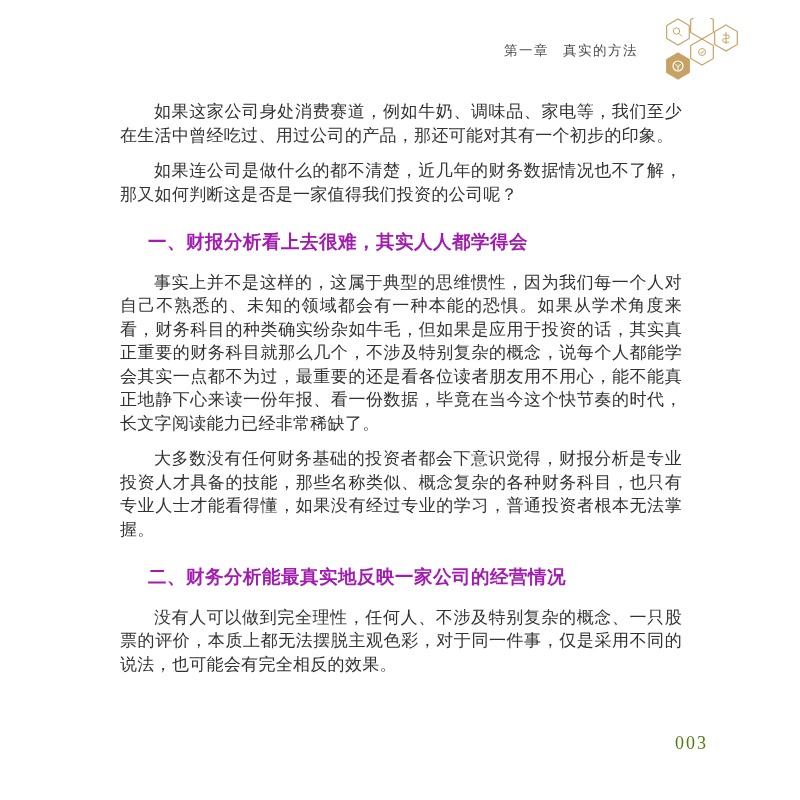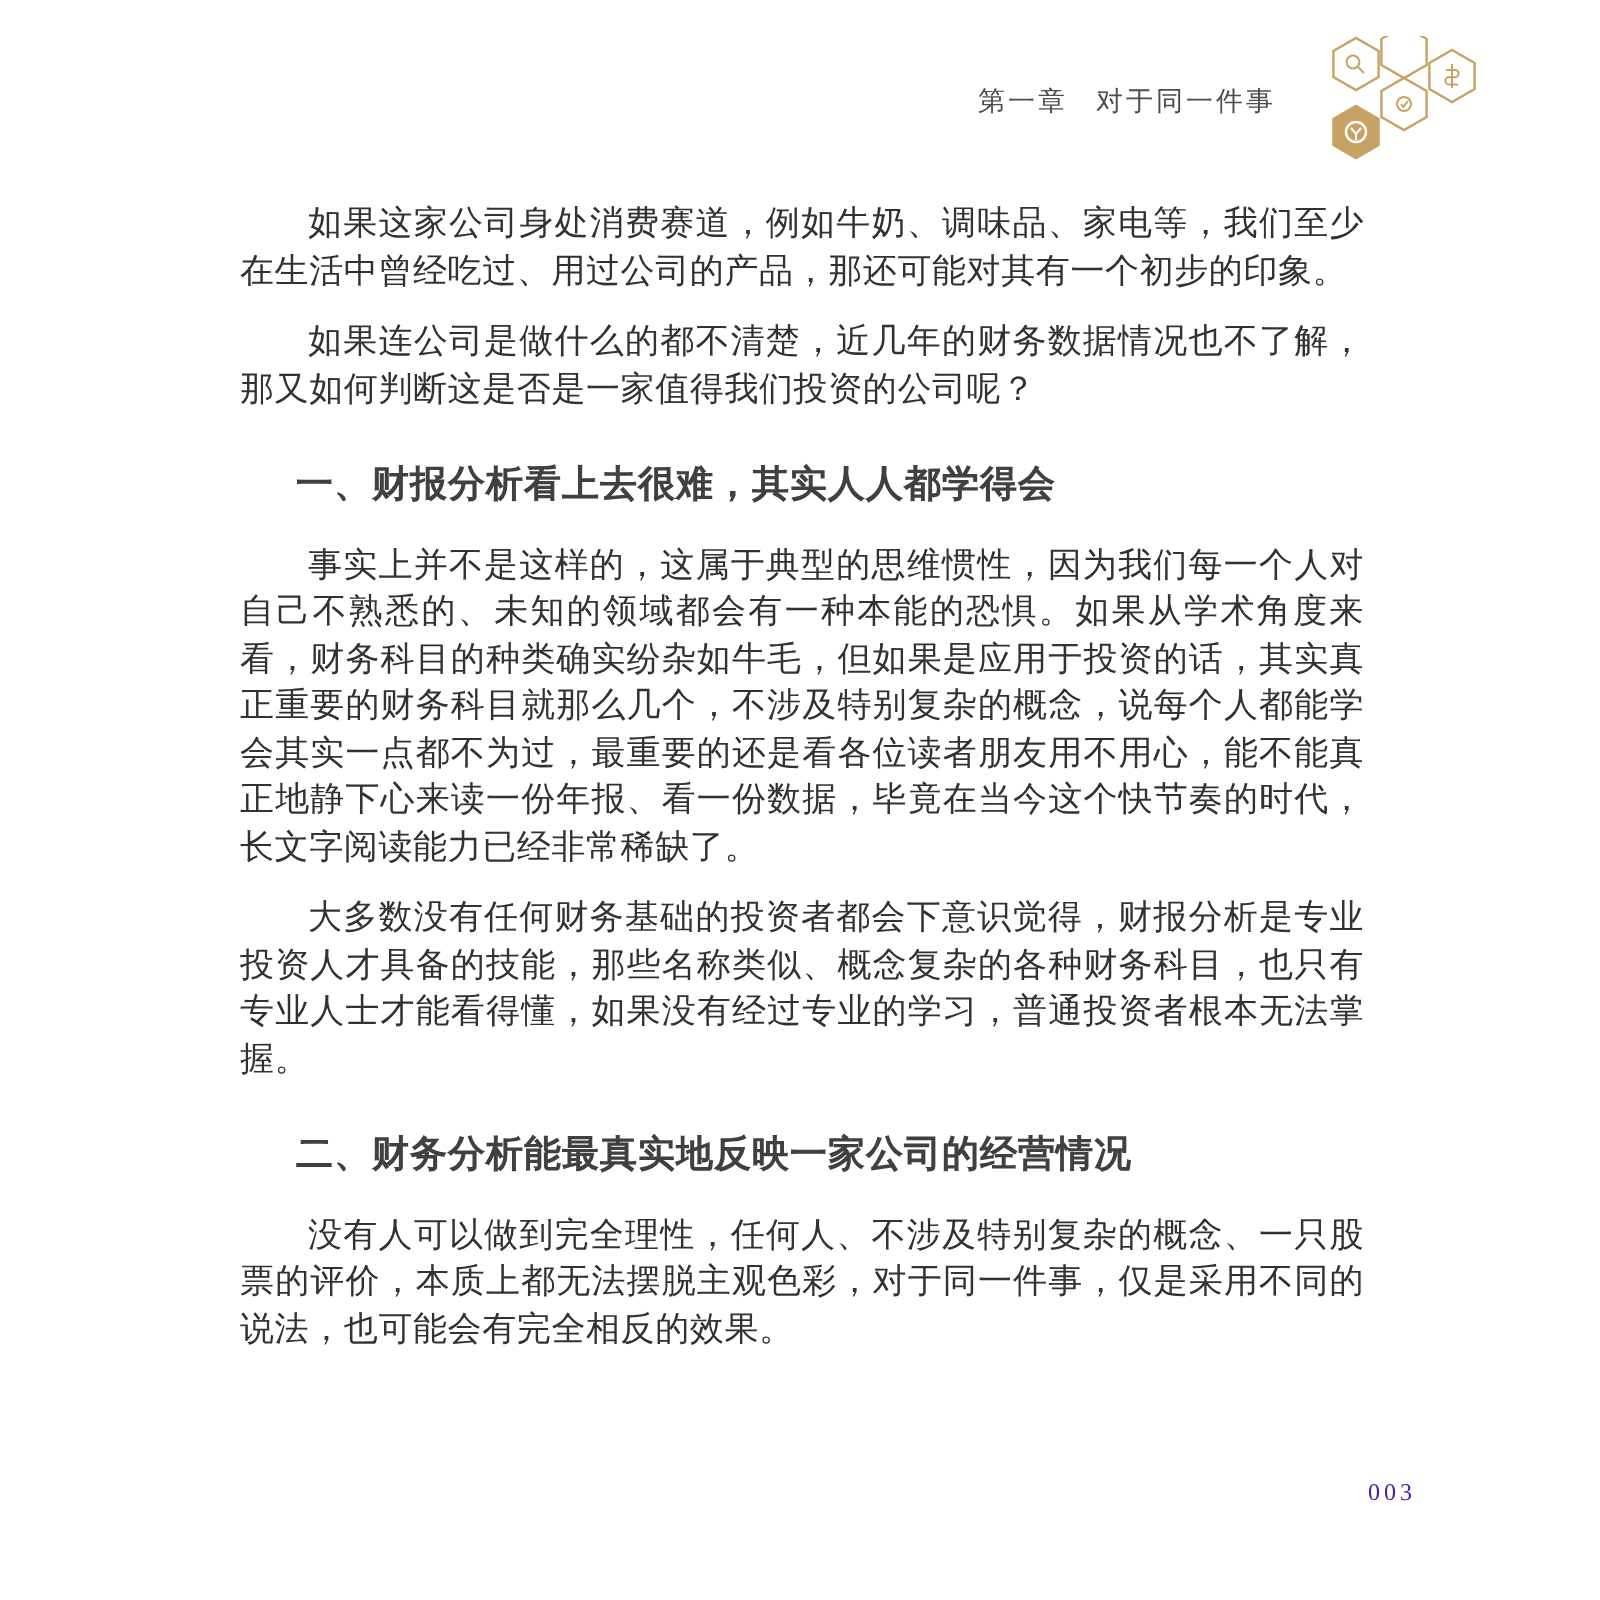--- a/index.html
+++ b/index.html
@@ -38,44 +38,44 @@
     line-height: 23.5px;
     letter-spacing: 0.3px;
     text-align: justify;
   }
   .content p {
     margin: 12px;
     text-indent: 2em;
   }
   .section-heading {
     font-family: "Liberation Sans", "DejaVu Sans", sans-serif;
-    color: #404040;
+    color: #a21caf;
     font-size: 18.5px;
     font-weight: bold;
     margin: 24px 0 17px 0;
     padding-left: 40px;
     text-indent: 0;
     letter-spacing: 0.5px;
   }
   .page-number {
     position: absolute;
     bottom: 46px;
     right: 92px;
-    font-size: 12px;
+    font-size: 18px;
     letter-spacing: 2px;
-    color: #4c1d95;
+    color: #4d7c0f;
   }
 </style>
 </head>
 <body>
 
 <div class="page">
 
   <div class="running-header">
-    <span>第一章</span><span class="hdr-gap"></span><span>对于同一件事</span>
+    <span>第一章</span><span class="hdr-gap"></span><span>真实的方法</span>
   </div>
 
   <div class="emblem">
     <svg width="100" height="70" viewBox="0 0 100 70" fill="none" xmlns="http://www.w3.org/2000/svg">
 
       <polygon points="30,1 41.3,7.5 41.3,20.5 30,27 18.7,20.5 18.7,7.5" stroke="#c6a365" stroke-width="1.2" fill="none"></polygon>
       <polygon points="54,-5 65.3,1.5 65.3,14.5 54,21 42.7,14.5 42.7,1.5" stroke="#c6a365" stroke-width="1.2" fill="none"></polygon>
       <polygon points="78,7 89.3,13.5 89.3,26.5 78,33 66.7,26.5 66.7,13.5" stroke="#c6a365" stroke-width="1.2" fill="none"></polygon>
       <polygon points="54,21 65.3,27.5 65.3,40.5 54,47 42.7,40.5 42.7,27.5" stroke="#c6a365" stroke-width="1.2" fill="none"></polygon>
 

